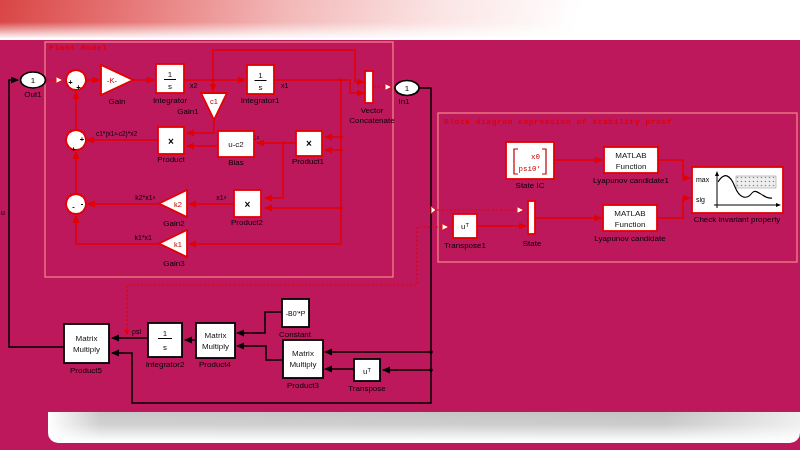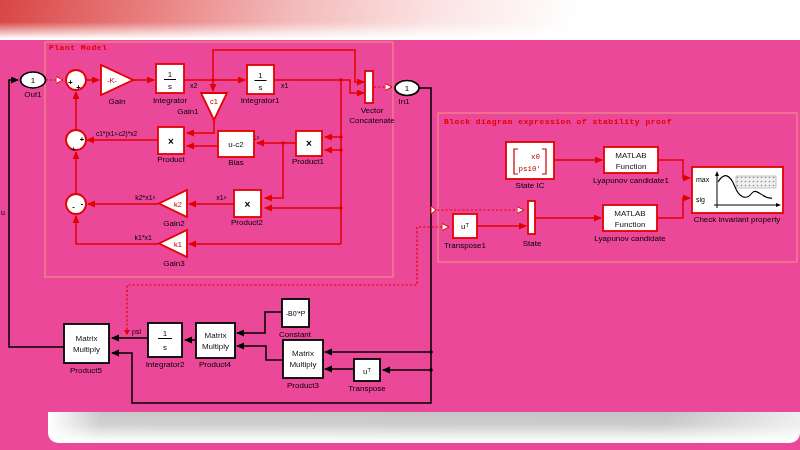--- a/index.html
+++ b/index.html
@@ -1,16 +1,16 @@
 <!DOCTYPE html>
 <html><head>
 <meta charset="utf-8">
 <style>
   html,body{margin:0;padding:0;background:#fff;}
-  #stage{position:relative;width:800px;height:450px;background:#ec4899;overflow:hidden;
+  #stage{position:relative;width:800px;height:450px;background:#be185d;overflow:hidden;
          font-family:"Liberation Sans",sans-serif;}
   .top-band{position:absolute;left:0;top:0;width:800px;height:40px;
     background-image:
       linear-gradient(to bottom, rgba(255,255,255,0) 0%, rgba(255,255,255,0) 55%, rgba(255,255,255,1) 97%),
       linear-gradient(105deg, #d94545 0%, #e87d7d 18%, #f3b9b9 36%, #fbe3e3 54%, #ffffff 72%);}
   .bottom-band{position:absolute;left:48px;top:412px;width:752px;height:31px;border-radius:0 0 10px 10px;
     background-image:
       linear-gradient(to bottom, rgba(255,255,255,0) 0%, rgba(255,255,255,0.15) 40%, rgba(255,255,255,0.95) 92%),
       linear-gradient(to right, #ffffff 0%, #c9c9c9 7%, #c3c3c3 82%, #ededed 100%);}
   svg{position:absolute;left:0;top:0;}

